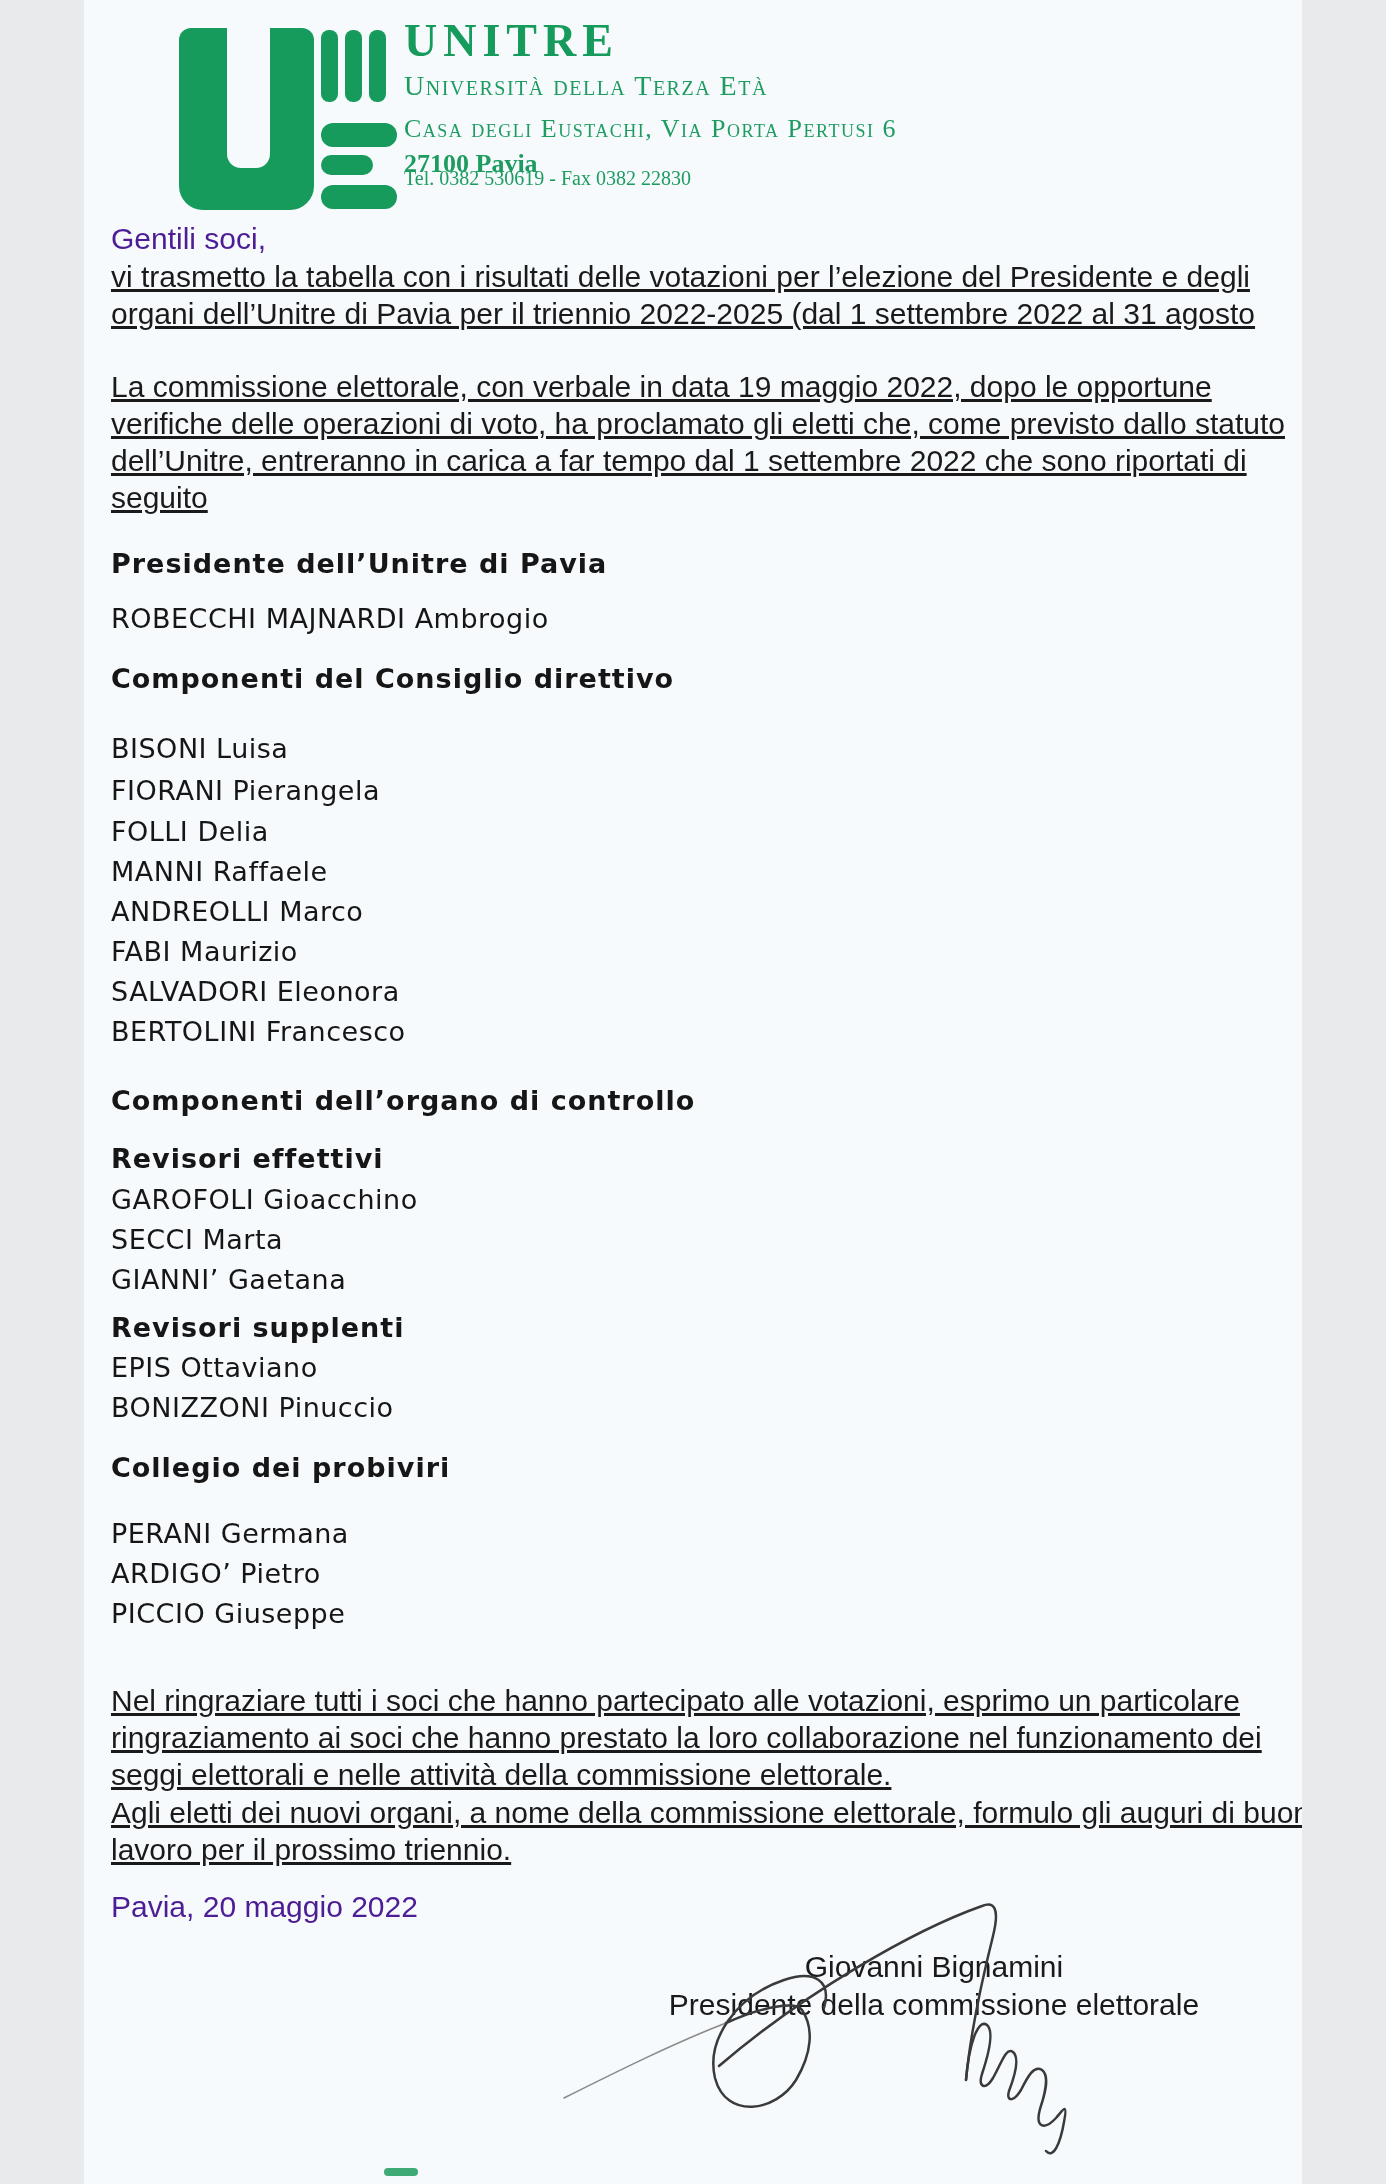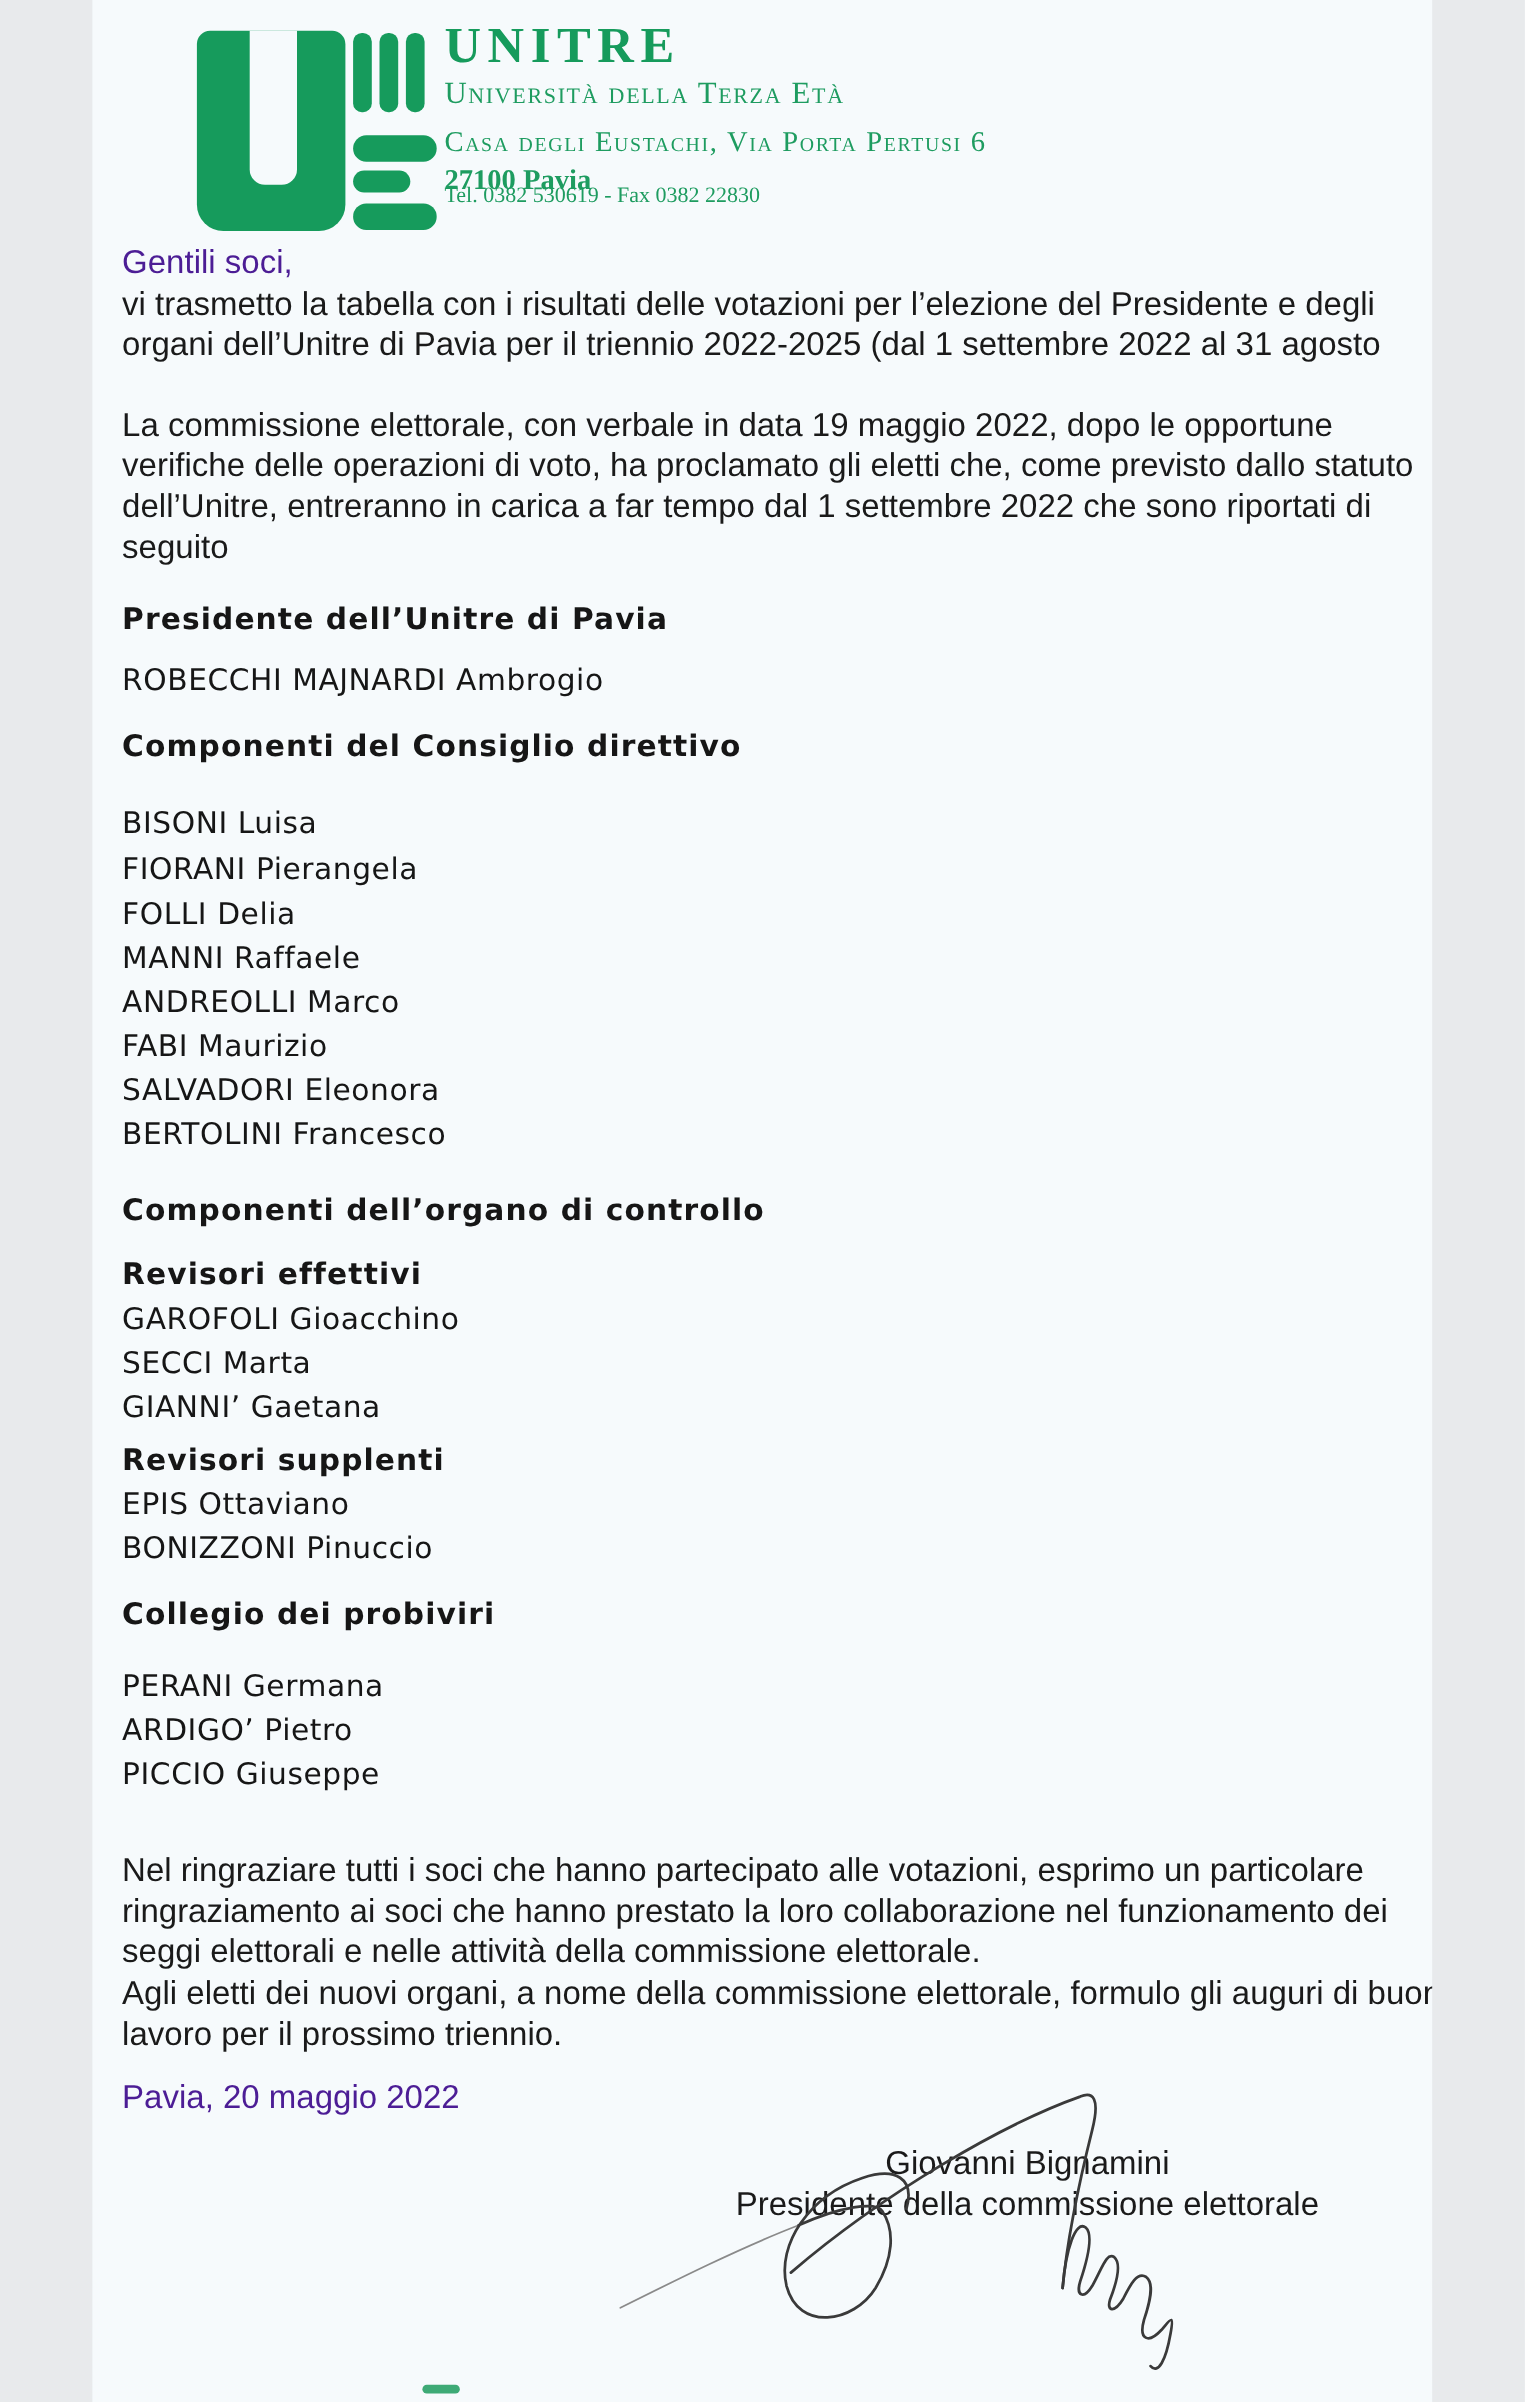--- a/index.html
+++ b/index.html
@@ -33,21 +33,21 @@
          font-size:46px;font-weight:bold;letter-spacing:6px;color:#169b5c;white-space:nowrap;}
   .lh-line{position:absolute;left:320px;white-space:nowrap;color:#1e9c60;font-family:"Liberation Serif",serif;}
   .lh-caps{font-variant:small-caps;letter-spacing:1.5px;}
   .subtitle{top:70px;font-size:28px;}
   .addr1{top:114px;font-size:26px;}
   .addr2{top:149px;font-size:26px;font-weight:bold;}
   .contact{top:167px;font-size:20px;}
   
   .body-line{position:absolute;left:27px;font-size:30px;line-height:37px;white-space:nowrap;color:#4c1d95;}
   .para{position:absolute;left:27px;font-size:30px;line-height:37px;color:#1a1a1a;}
-  .para div{white-space:nowrap;}
+  .para div{white-space:nowrap;text-decoration:underline;}
   
   .roster-line{
     position:absolute;left:27px;white-space:nowrap;
     font-family:"DejaVu Sans",sans-serif;font-size:27px;color:#161616;
     letter-spacing:0.5px;
   }
   .roster-line.heading{font-weight:bold;letter-spacing:1px;}
   
   .sig-block{position:absolute;left:470px;top:1948px;width:760px;text-align:center;}
   .sig-name{font-size:30px;line-height:38px;color:#1a1a1a;}

